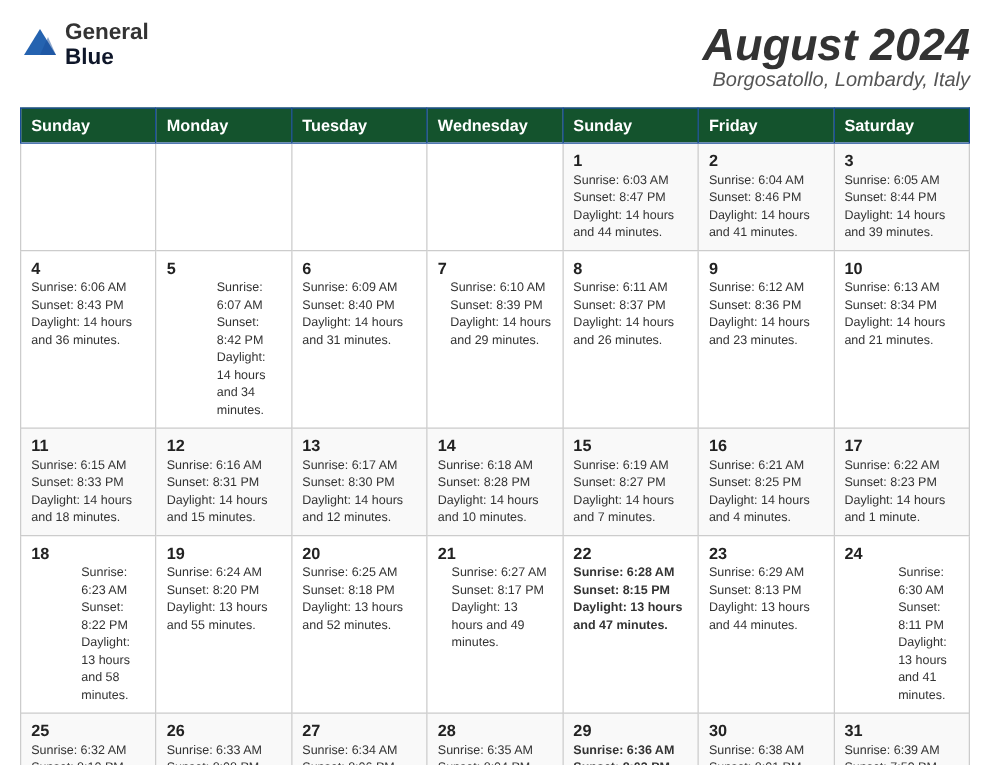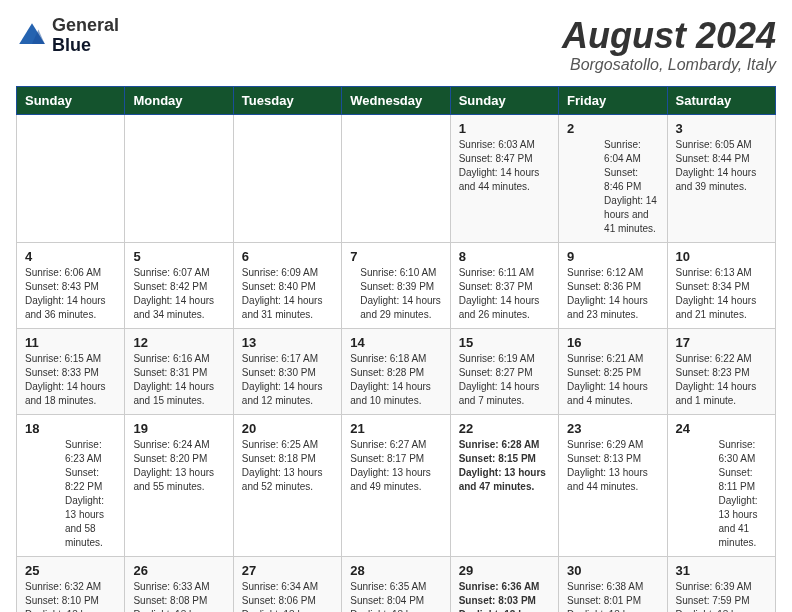--- a/index.html
+++ b/index.html
@@ -122,41 +122,41 @@
         <td class="empty"></td>
         <td class="empty"></td>
         <td>
           <span class="day-num">1</span>
           <div class="day-info" style="white-space: pre-line;">Sunrise: 6:03 AM
 Sunset: 8:47 PM
 Daylight: 14 hours and 44 minutes.</div>
         </td>
         <td>
           <span class="day-num">2</span>
-          <div class="day-info" style="white-space: pre-line; margin-left: 37px;">Sunrise: 6:04 AM
+          <div class="day-info" style="white-space: pre-line;">Sunrise: 6:04 AM
 Sunset: 8:46 PM
 Daylight: 14 hours and 41 minutes.</div>
         </td>
         <td>
           <span class="day-num">3</span>
           <div class="day-info" style="white-space: pre-line;">Sunrise: 6:05 AM
 Sunset: 8:44 PM
 Daylight: 14 hours and 39 minutes.</div>
         </td>
       </tr>
       <tr>
         <td>
           <span class="day-num">4</span>
           <div class="day-info" style="white-space: pre-line;">Sunrise: 6:06 AM
 Sunset: 8:43 PM
 Daylight: 14 hours and 36 minutes.</div>
         </td>
         <td>
           <span class="day-num">5</span>
-          <div class="day-info" style="white-space: pre-line;">Sunrise: 6:07 AM
+          <div class="day-info" style="white-space: pre-line; margin-left: 40px;">Sunrise: 6:07 AM
 Sunset: 8:42 PM
 Daylight: 14 hours and 34 minutes.</div>
         </td>
         <td>
           <span class="day-num">6</span>
           <div class="day-info" style="white-space: pre-line;">Sunrise: 6:09 AM
 Sunset: 8:40 PM
 Daylight: 14 hours and 31 minutes.</div>
         </td>
         <td>
@@ -242,21 +242,21 @@
 Daylight: 13 hours and 55 minutes.</div>
         </td>
         <td>
           <span class="day-num">20</span>
           <div class="day-info" style="white-space: pre-line;">Sunrise: 6:25 AM
 Sunset: 8:18 PM
 Daylight: 13 hours and 52 minutes.</div>
         </td>
         <td>
           <span class="day-num">21</span>
-          <div class="day-info" style="white-space: pre-line;">Sunrise: 6:27 AM
+          <div class="day-info" style="white-space: pre-line; margin-left: 11px;">Sunrise: 6:27 AM
 Sunset: 8:17 PM
 Daylight: 13 hours and 49 minutes.</div>
         </td>
         <td>
           <span class="day-num">22</span>
           <div class="day-info" style="white-space: pre-line; font-weight: bold;">Sunrise: 6:28 AM
 Sunset: 8:15 PM
 Daylight: 13 hours and 47 minutes.</div>
         </td>
         <td>

